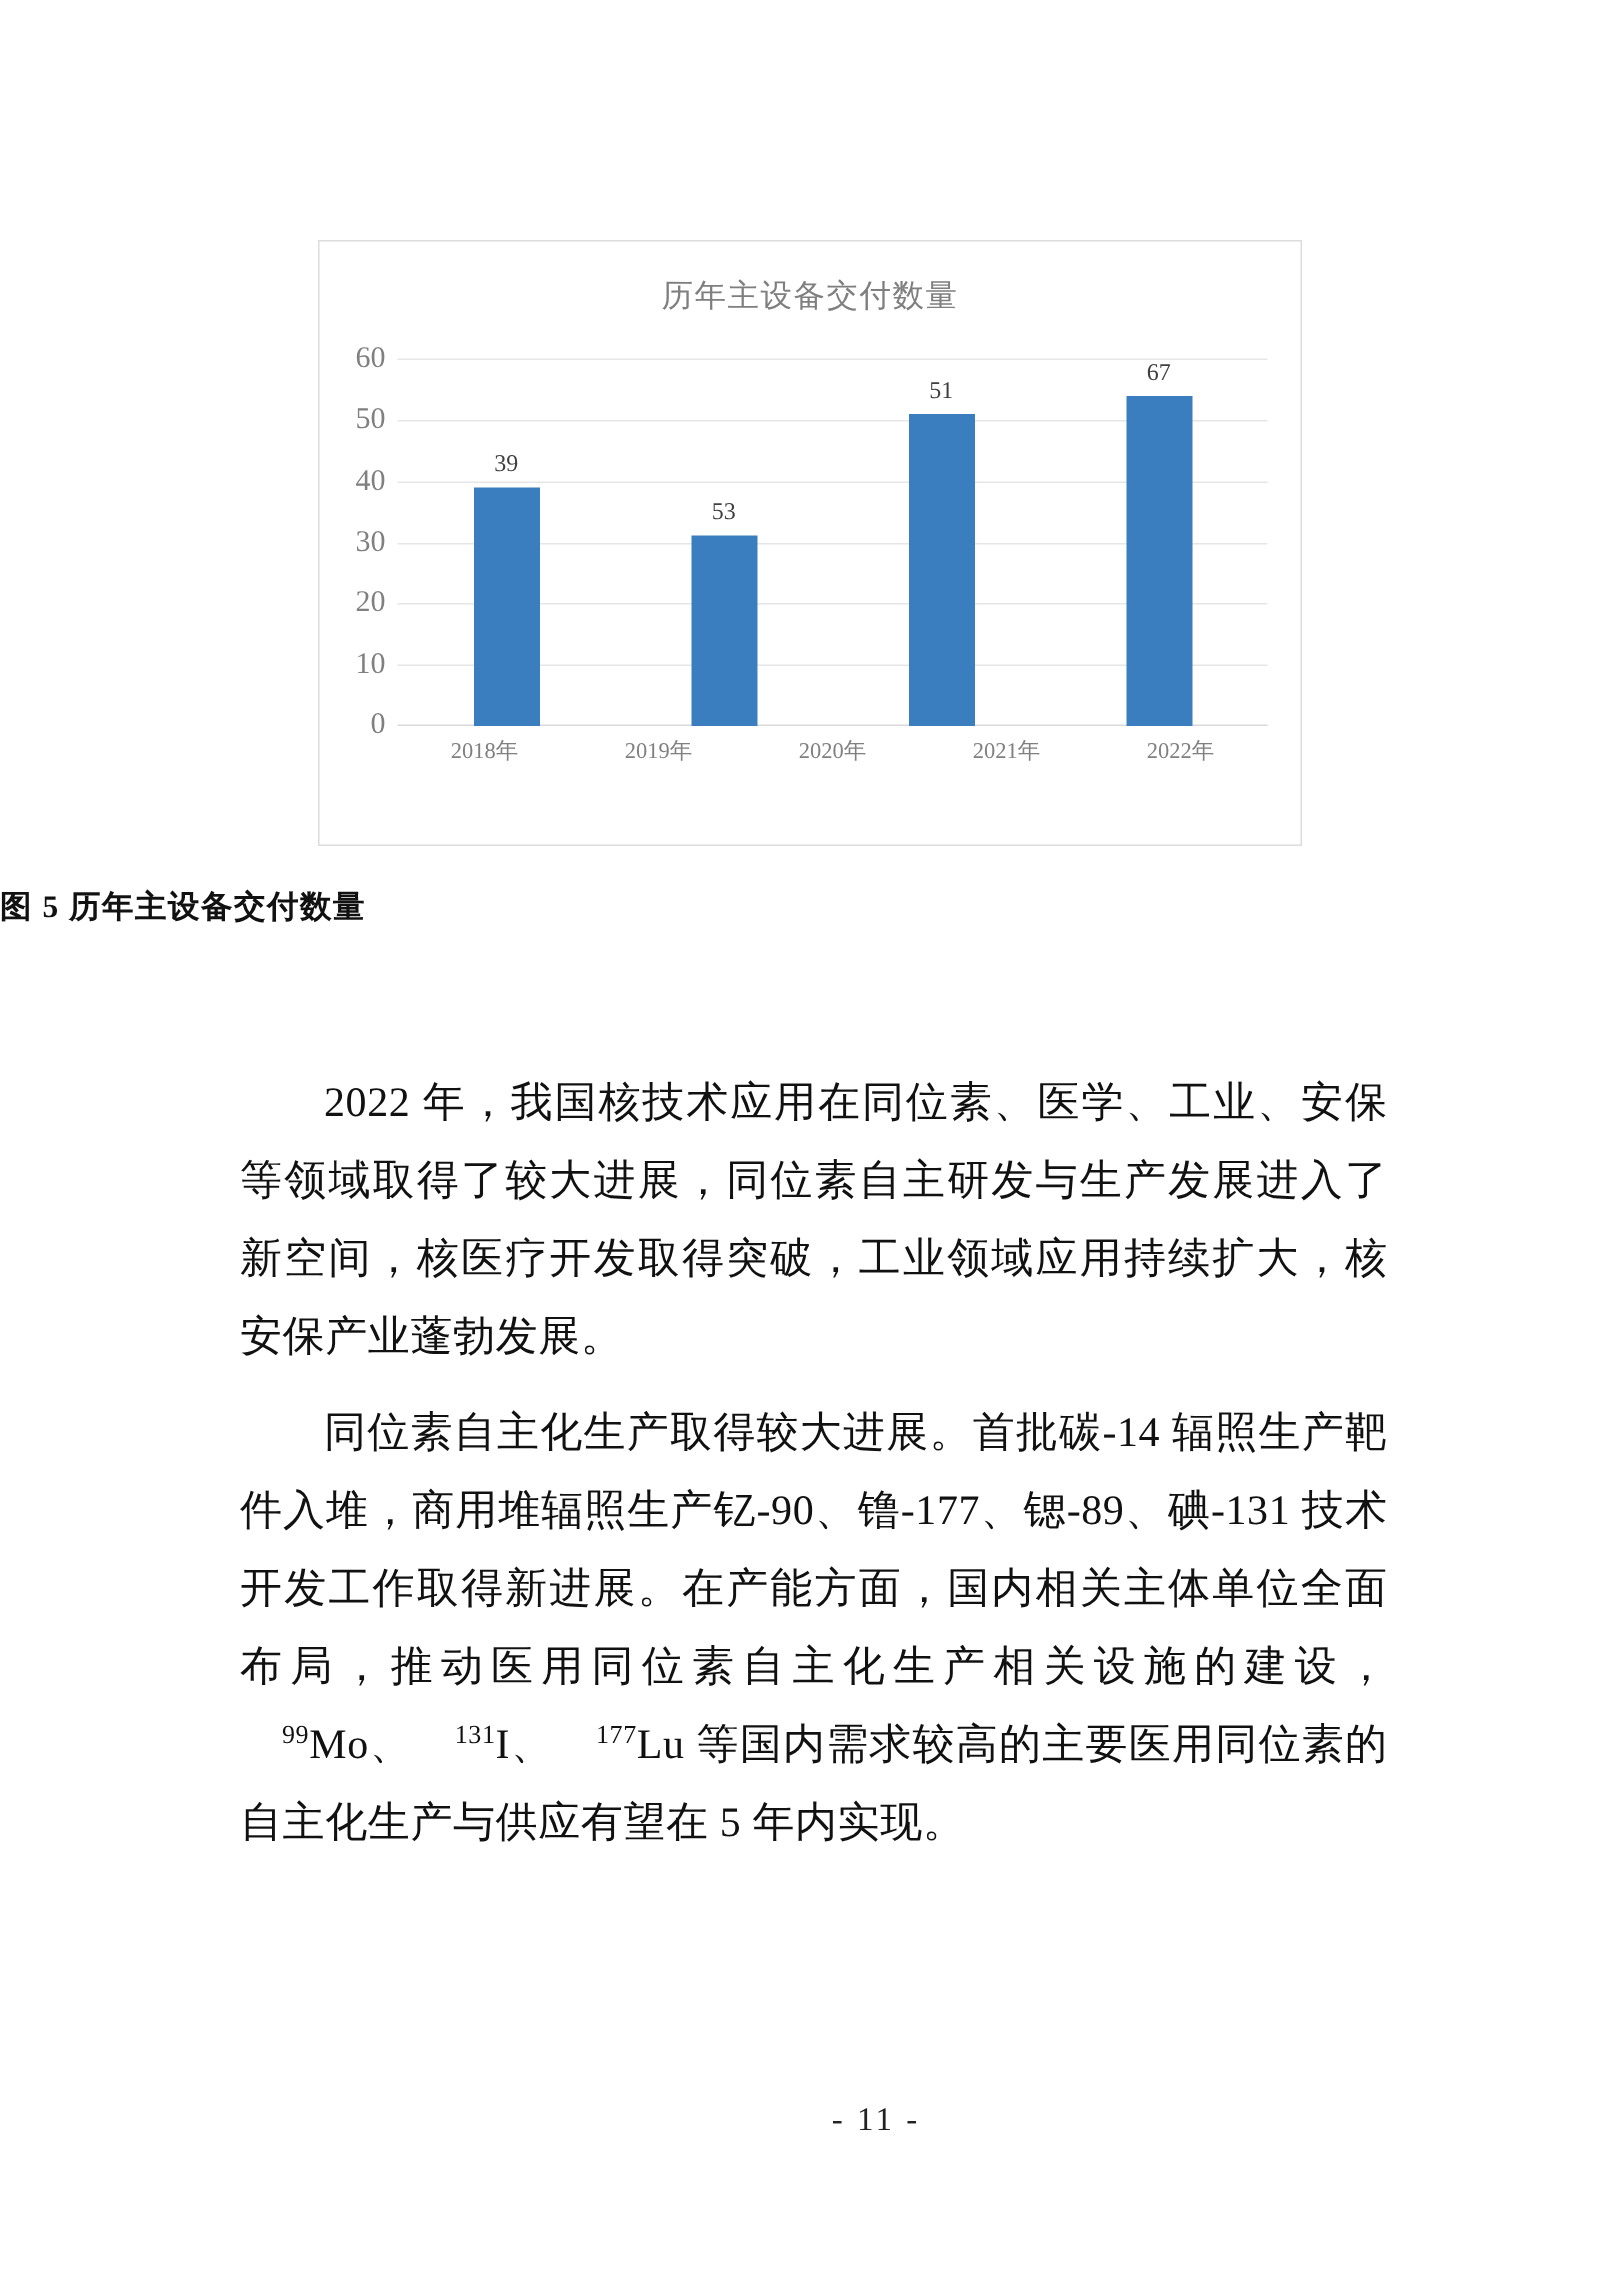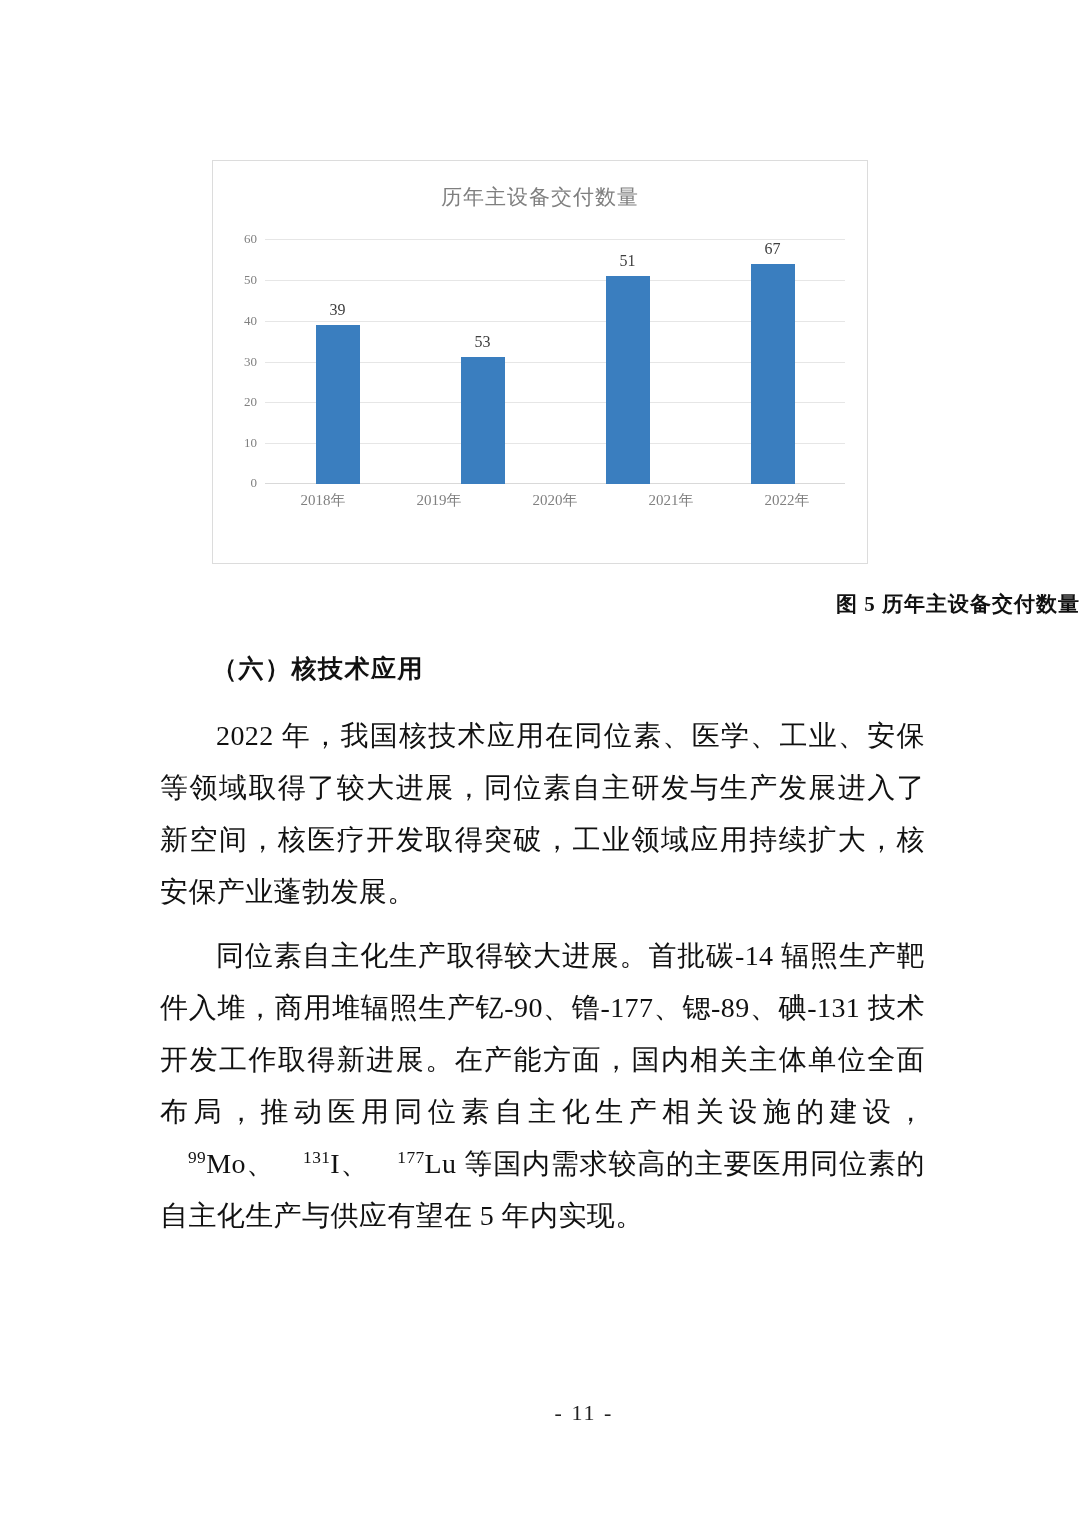--- a/index.html
+++ b/index.html
@@ -63,21 +63,21 @@
     bottom: 0;
     width: 100%;
     height: 1px;
     background: #d9d9d9;
   }
   .ytick {
     position: absolute;
     right: 100%;
     margin-right: 8px;
     transform: translateY(-50%);
-    font-size: 13px;
+    font-size: 20px;
     color: #808080;
     font-family: "Liberation Serif", serif;
     white-space: nowrap;
   }
   .bars {
     position: absolute;
     left: 0; top: 0;
     width: 100%;
     height: 100%;
     display: flex;
@@ -119,21 +119,21 @@
     font-size: 15px;
     color: #808080;
     font-family: "Liberation Serif", serif;
   }
 
   .figure-caption {
     position: absolute;
     left: 0;
     top: 590px;
     width: 1080px;
-    text-align: right;
+    text-align: left;
     font-size: 21px;
     font-weight: bold;
     letter-spacing: 1px;
     color: #111111;
     font-family: "Liberation Serif", serif;
   }
 
   
   .section-heading {
     position: absolute;
@@ -237,21 +237,20 @@
       <div class="xlabel">2018年</div>
       <div class="xlabel">2019年</div>
       <div class="xlabel">2020年</div>
       <div class="xlabel">2021年</div>
       <div class="xlabel">2022年</div>
     </div>
   </div>
 
   <div class="figure-caption">图 5  历年主设备交付数量</div>
 
-  <div class="section-heading">（六）核技术应用</div>
 
   <div class="body-block" id="para1">
     <p>2022 年，我国核技术应用在同位素、医学、工业、安保等领域取得了较大进展，同位素自主研发与生产发展进入了新空间，核医疗开发取得突破，工业领域应用持续扩大，核安保产业蓬勃发展。</p>
   </div>
 
   <div class="body-block" id="para2">
     <p><span>同位素自主化生产取得较大进展。首批碳-14 辐照生产靶件入堆，商用堆辐照生产钇-90、镥-177、锶-89、碘-131 技术开发工作取得新进展。在产能方面，国内相关主体单位全面布局，推动医用同位素自主化生产相关设施的建设，</span><sup>99</sup><span>Mo、</span><sup>131</sup><span>I、</span><sup>177</sup><span>Lu 等</span><span>国内需求较高的主要医用同位素的自主化生产与供应有望在 5 年内实现。</span></p>
   </div>
 
 

